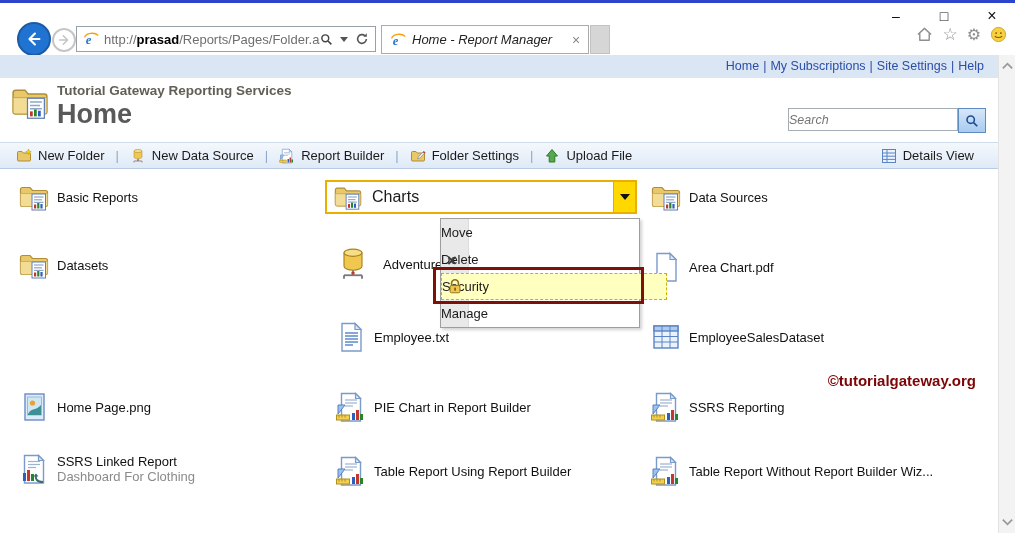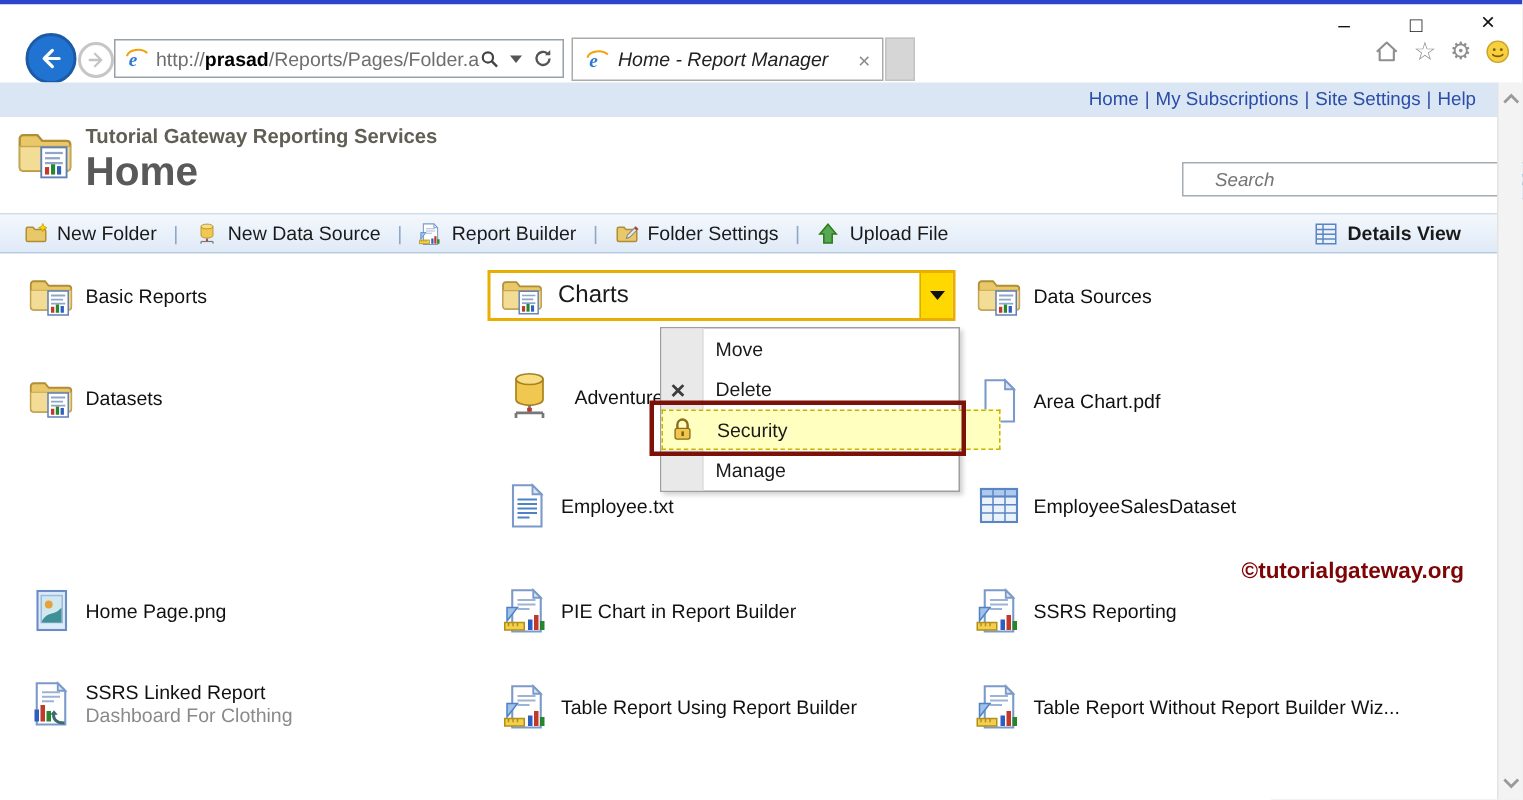--- a/index.html
+++ b/index.html
@@ -33,46 +33,46 @@
   .linksbar{position:absolute;left:0;top:0;width:998px;height:23px;background:#dbe6f4;
             font-size:12.5px;line-height:23px;text-align:right;padding-right:0;box-sizing:border-box;}
   .linksbar .inner{margin-right:14px;}
   .linksbar a{color:#2b4da8;text-decoration:none;}
   .lsep{color:#2b4da8;padding:0 4px;}
   .hdr-icon{position:absolute;left:10px;top:27px;width:40px;height:40px;}
   .site-title{position:absolute;left:57px;top:28px;font-size:13.5px;font-weight:bold;color:#615f55;}
   .page-title{position:absolute;left:57px;top:44px;font-size:27px;font-weight:bold;color:#595959;}
   .searchwrap{position:absolute;left:788px;top:53px;display:flex;}
   .searchwrap input{width:168px;height:19px;border:1px solid #a5acb2;font-family:"Liberation Sans",sans-serif;
-                    font-size:12.5px;font-style:italic;color:#555;padding:1px 21px;outline:none;}
+                    font-size:12.5px;font-style:italic;color:#555;padding:1px 0;outline:none;}
   .searchbtn{width:26px;height:23px;background:linear-gradient(#d6e7fa,#a8cbf0);border:1px solid #5f8cc0;
              display:flex;align-items:center;justify-content:center;color:#1f4e8c;}
   .toolbar{position:absolute;left:0;top:87px;width:998px;height:27px;box-sizing:border-box;
            background:linear-gradient(#f4f8fd,#dfeaf7);border-top:1px solid #cfdcec;border-bottom:1px solid #b9cbe2;
            display:flex;align-items:center;font-size:13px;padding-left:16px;}
   .titem{display:flex;align-items:center;gap:6px;cursor:pointer;color:#1a1a1a;}
   .tsep{color:#8ea8c8;padding:0 11px;}
-  .details{position:absolute;right:24px;top:0;height:25px;display:flex;gap:6px;font-size:13px;font-weight:bold;}
+  .details{position:absolute;right:24px;top:0;height:25px;display:flex;gap:6px;font-size:13px;}
   
   .gi{position:absolute;display:flex;align-items:center;font-size:13px;cursor:pointer;}
   .gi .lbl{margin-left:7px;color:#111;}
   .sub{color:#8a8a8a;margin-top:18px;}
   .ic32{width:32px;height:32px;flex:none;}
   .ic16{width:16px;height:16px;flex:none;}
   .charts-box{position:absolute;left:325px;top:125px;width:308px;height:30px;border:2px solid #eaae00;
               background:#fff;display:flex;align-items:center;z-index:6;cursor:pointer;}
   .charts-box .ic32{width:30px;height:30px;margin-left:6px;}
   .dd-btn{position:absolute;right:0;top:0;width:21px;height:30px;background:#ffd800;border-left:1px solid #d9b200;
           display:flex;align-items:center;justify-content:center;cursor:pointer;}
   .dd-tri{width:0;height:0;border-left:5px solid transparent;border-right:5px solid transparent;border-top:6px solid #111;}
   
   .menu{position:absolute;left:440px;top:163px;width:198px;height:108px;background:#fff;border:1px solid #9e9e9e;
         box-shadow:2px 2px 3px rgba(0,0,0,.18);z-index:20;font-size:13px;}
   .menu-gutter{position:absolute;left:0;top:0;width:27px;height:108px;background:#e9e9e9;border-right:1px solid #dcdcdc;}
-  .mrow{position:absolute;left:0;width:226px;height:27px;line-height:27px;padding-left:36px;box-sizing:border-box;cursor:pointer;}
+  .mrow{position:absolute;left:0;width:226px;height:27px;line-height:27px;box-sizing:border-box;cursor:pointer;}
   .mrow.hl{background:#ffffbf;border:1px dashed #c8b400;line-height:25px;}
   .gut-x{position:absolute;left:6px;top:29px;font-size:17px;font-weight:bold;color:#3c3c3c;line-height:25px;}
   .gut-lock{position:absolute;left:5px;top:58px;width:18px;height:18px;}
   .maroon{position:absolute;left:433px;top:212px;width:205px;height:31px;border:3px solid #7d1007;z-index:30;pointer-events:none;}
   .watermark{position:absolute;right:22px;top:305px;font-size:15px;font-weight:bold;color:#7d0505;margin-top:12px;}
   
   .sbar{position:absolute;left:998px;top:55px;width:17px;height:478px;background:#f3f3f3;border-left:1px solid #e3e3e3;box-sizing:border-box;}
   .sarrow{position:absolute;left:2px;width:13px;height:13px;}
 </style>
 </head>

